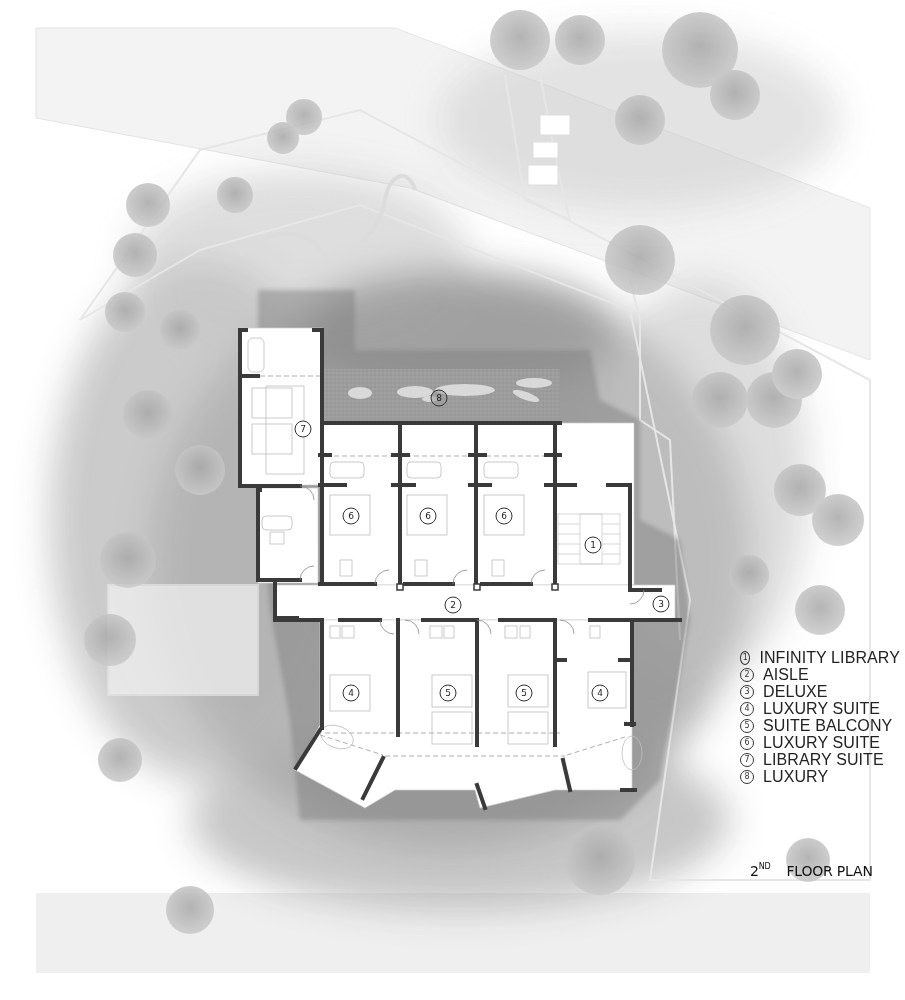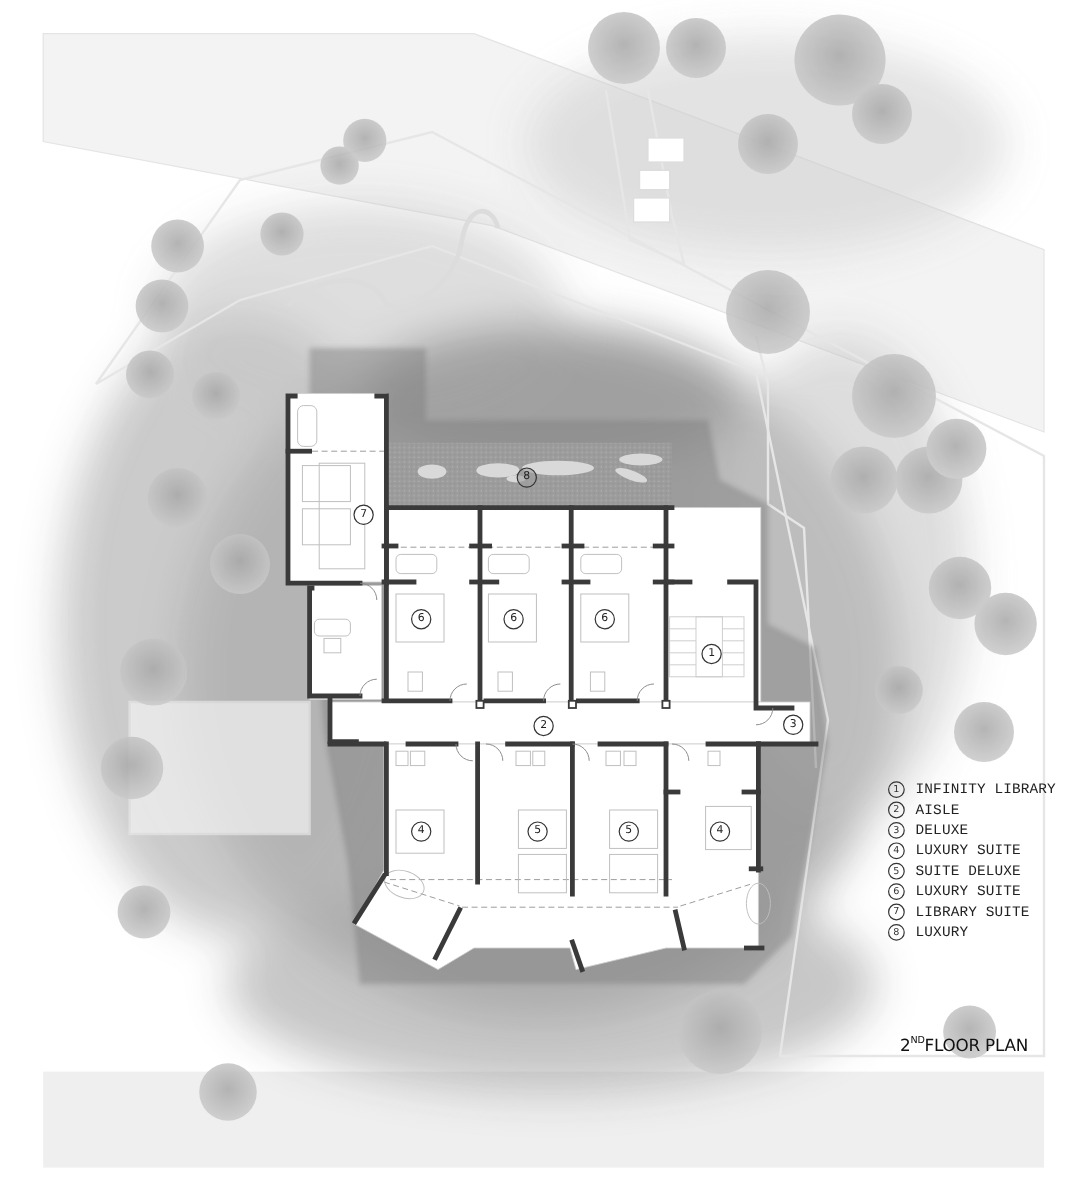--- a/index.html
+++ b/index.html
@@ -1,23 +1,23 @@
 <!DOCTYPE html>
 <html><head>
 <meta charset="utf-8">
 <style>
   html, body { margin: 0; padding: 0; background: #ffffff; }
   body { width: 905px; height: 1000px; position: relative; overflow: hidden; font-family: "DejaVu Sans", sans-serif; }
   #canvas { position: absolute; left: 0; top: 0; width: 905px; height: 1000px; }
   .legend { position: absolute; left: 740px; top: 649px; width: 160px; }
   .legend-item { display: flex; align-items: center; height: 17px; }
   .legend-num { width: 12px; height: 12px; border: 1px solid #333; border-radius: 50%; font-size: 8px; line-height: 12px; text-align: center; color: #333; box-sizing: content-box; margin-right: 9px; background: transparent; }
-  .legend-label { font-family: Liberation Mono, monospace; font-size: 12px; color: #222; letter-spacing: 0.1px; white-space: nowrap; }
+  .legend-label { font-family: Liberation Sans, sans-serif; font-size: 16px; color: #222; letter-spacing: 0.1px; white-space: nowrap; }
   .plan-title { position: absolute; left: 750px; top: 862px; font-family: "DejaVu Sans", sans-serif; font-size: 14px; color: #111; white-space: nowrap; letter-spacing: -0.2px; }
-  .plan-title sup { font-size: 8px; vertical-align: 7px; margin-right: 0; }
+  .plan-title sup { font-size: 8px; vertical-align: 7px; margin-right: 16px; }
   .room-tag { position: absolute; width: 15px; height: 15px; border: 1px solid #333; border-radius: 50%; background: rgba(255,255,255,0.9); font-size: 9px; line-height: 15px; text-align: center; color: #222; transform: translate(-50%, -50%); }
   .room-tag.dark { background: rgba(160,160,160,0.6); }
 </style>
 </head>
 <body>
 
 <svg id="canvas" viewBox="0 0 905 1000" xmlns="http://www.w3.org/2000/svg">
   <defs>
     <radialGradient id="fog" cx="50%" cy="50%" r="50%">
       <stop offset="0%" stop-color="#7d7d7d" stop-opacity="0.95"></stop>
@@ -281,21 +281,21 @@
   <div class="legend-item">
     <span class="legend-num">3</span>
     <span class="legend-label">DELUXE</span>
   </div>
   <div class="legend-item">
     <span class="legend-num">4</span>
     <span class="legend-label">LUXURY SUITE</span>
   </div>
   <div class="legend-item">
     <span class="legend-num">5</span>
-    <span class="legend-label">SUITE DELUXE</span>
+    <span class="legend-label">SUITE BALCONY</span>
   </div>
   <div class="legend-item">
     <span class="legend-num">6</span>
     <span class="legend-label">LUXURY SUITE</span>
   </div>
   <div class="legend-item">
     <span class="legend-num">7</span>
     <span class="legend-label">LIBRARY SUITE</span>
   </div>
   <div class="legend-item">

